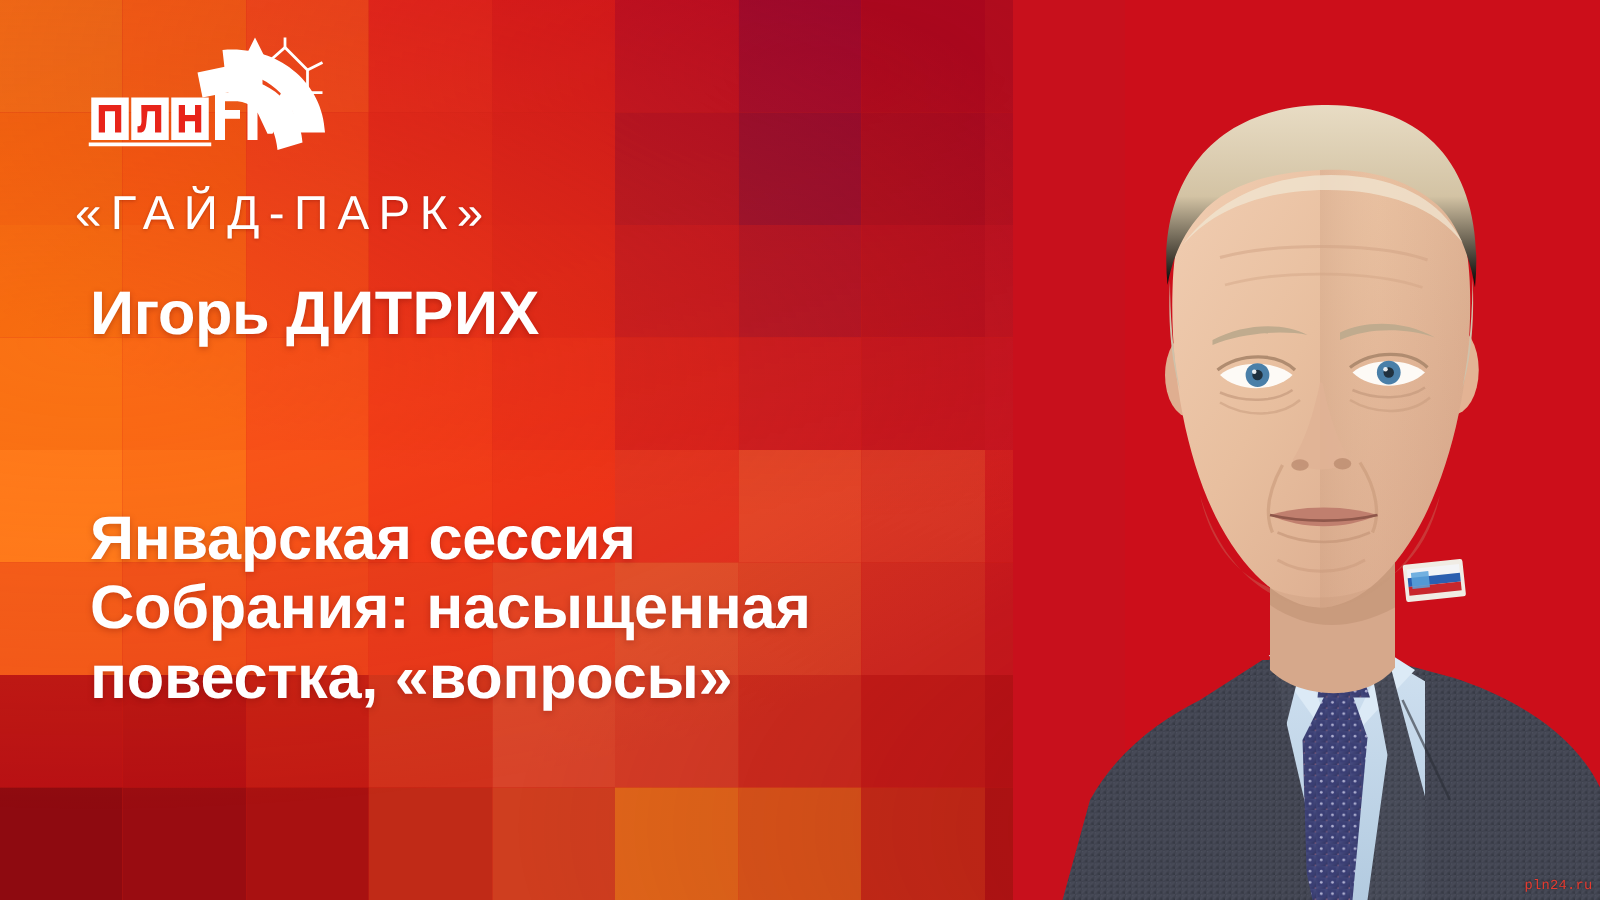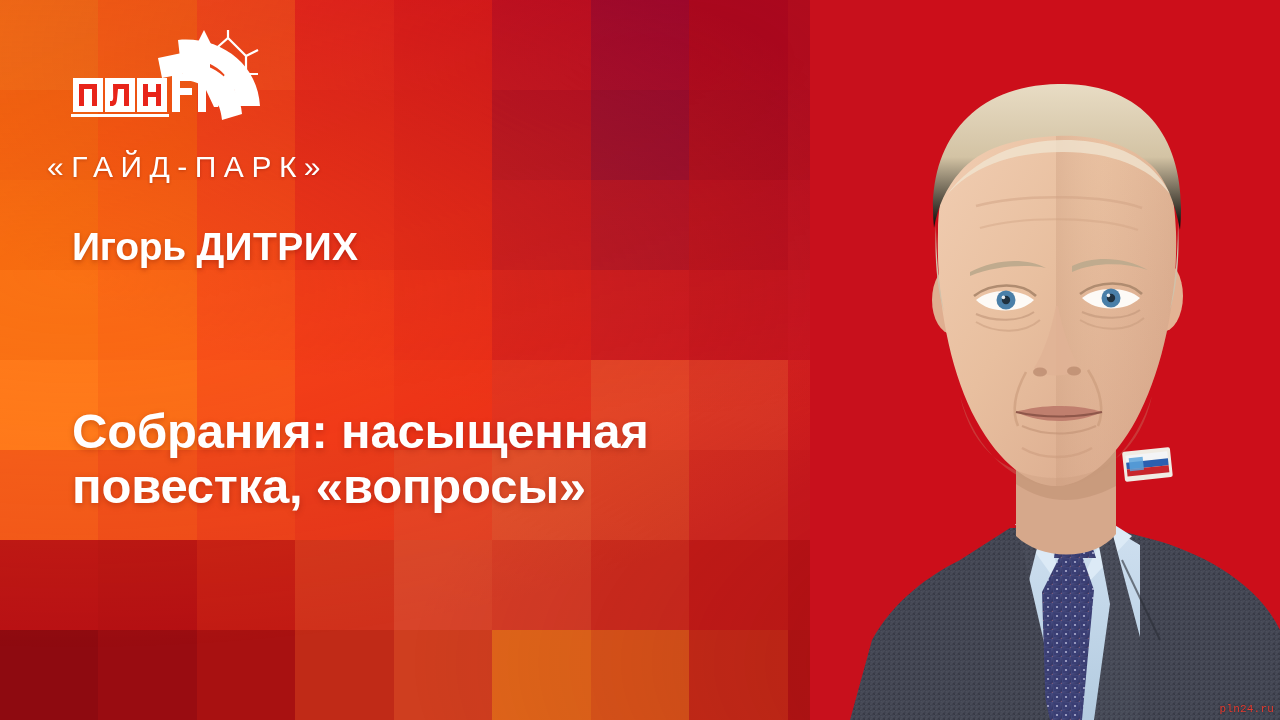--- a/index.html
+++ b/index.html
@@ -32,31 +32,31 @@
       radial-gradient(110% 85% at 98% 92%, rgba(120,0,12,.32),  rgba(120,0,12,0) 60%);
     pointer-events:none;
   }
 
   
   #logo{position:absolute;left:62px;top:22px;width:230px;height:115px;}
   #logo svg{width:100%;height:100%;display:block;}
 
   
   #show-title{
-    position:absolute;left:47px;top:150px;
-    font-size:30px;font-weight:300;
+    position:absolute;left:60px;top:150px;
+    font-size:38px;font-weight:300;
     letter-spacing:7.5px;
     color:#fff;
     white-space:nowrap;
     text-shadow:0 1px 3px rgba(90,0,0,.30);
   }
 
   #person-name{
     position:absolute;left:72px;top:227px;
-    font-size:39px;line-height:1;
+    font-size:49px;line-height:1;
     color:#fff;white-space:nowrap;
     font-weight:700;
     letter-spacing:-.3px;
     text-shadow:0 2px 5px rgba(90,0,0,.30);
   }
   #person-name .given{font-weight:700;}
   #person-name .family{font-weight:800;letter-spacing:.4px;}
 
   #person-role{
     position:absolute;left:72px;top:286px;
@@ -388,19 +388,20 @@
 
   <div id="show-title">«ГАЙД-ПАРК»</div>
 
   <div id="person-name">
     <span class="given">Игорь</span>
     <span class="family">ДИТРИХ</span>
   </div>
 
 
   <div id="headline">
+    <div>Январская сессия</div>
     <div>Собрания: насыщенная</div>
     <div>повестка, «вопросы»</div>
   </div>
 
   <div id="watermark">pln24.ru</div>
 
 </div>
 
 </body></html>

